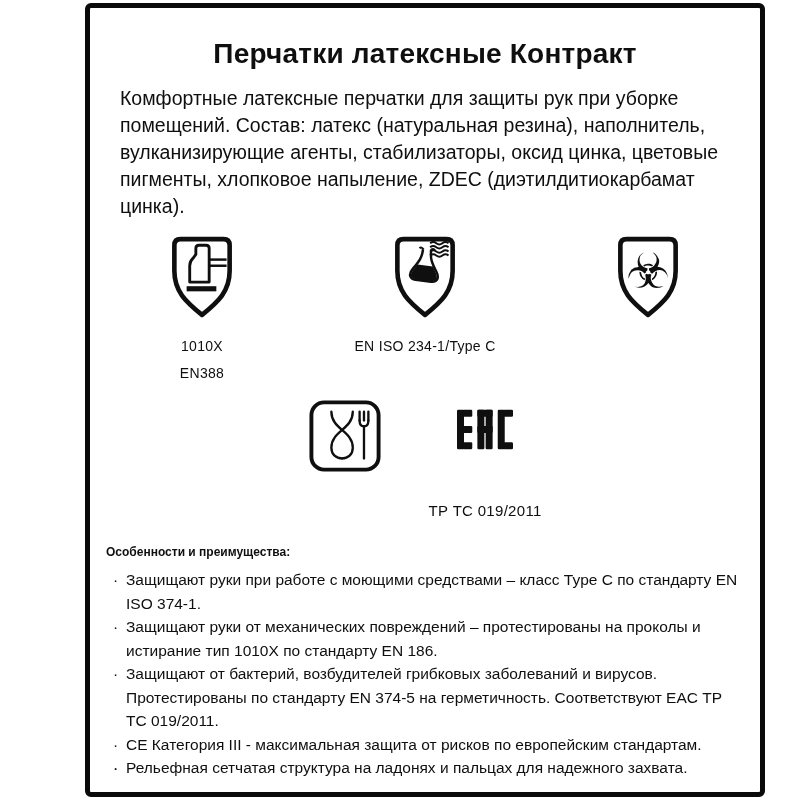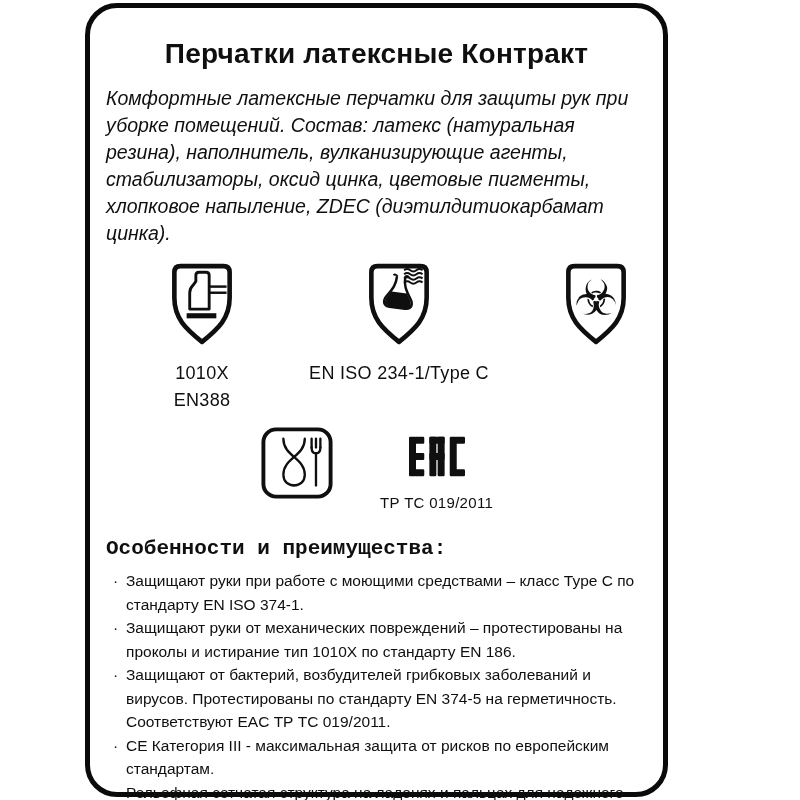--- a/index.html
+++ b/index.html
@@ -1,48 +1,48 @@
 <!DOCTYPE html>
 <html><head>
 <meta charset="utf-8">
 <style>
   html,body{margin:0;padding:0;background:#ffffff;}
   body{width:800px;height:800px;overflow:hidden;font-family:"Liberation Sans",sans-serif;color:#0f0f0f;}
   .card{
     box-sizing:border-box;
-    width:583px;height:794px;
+    width:680px;height:794px;
     margin:3px 0 0 85px;
     border:5px solid #0a0a0a;
-    border-radius:32px;
+    border-radius:6px;
     padding:22px 14px 0 14px;
     background:#ffffff;
   }
   .title{
     font-size:28px;font-weight:700;text-align:center;
     margin:8px 0 15px 0;letter-spacing:.2px;
   }
   .desc{
-    font-size:19.5px;line-height:27px;margin:0 2px;font-style:italic;
+    font-size:19.5px;line-height:27px;margin:0 16px;
   }
   .cert-row{
     display:flex;justify-content:space-between;align-items:flex-start;
     margin-top:14px;padding:0 8px;text-align:center;
   }
   .cert{display:flex;flex-direction:column;align-items:center;}
   .cert.c1{flex:0 0 180px;}
   .cert.c2{flex:0 0 214px;}
   .cert.c3{flex:0 0 180px;}
-  .cert-label{margin-top:13px;font-size:18px;line-height:27px;letter-spacing:.3px;}
+  .cert-label{margin-top:13px;font-size:14px;line-height:27px;letter-spacing:.3px;}
   .mark-row{
     display:flex;justify-content:center;align-items:flex-start;gap:46px;margin-top:12px;
   }
-  .eac-box{display:flex;flex-direction:column;align-items:center;}
+  .eac-box{display:flex;flex-direction:column;align-items:center;gap:35px;}
   .eac-label{font-size:15px;margin-top:7px;letter-spacing:.3px;}
   .features{margin-top:26px;padding:0 2px;}
-  .features h2{font-size:21px;font-weight:700;margin:0 0 9px 0;font-family:Liberation Mono, monospace;}
+  .features h2{font-size:12px;font-weight:700;margin:0 0 9px 0;}
   .features ul{list-style:none;margin:0;padding:0;font-size:15.5px;line-height:23.5px;}
   .features li{position:relative;padding-left:20px;}
   .features .dot{position:absolute;left:7px;top:0;}
   svg{display:block;}
 </style>
 </head>
 <body>
 
 <div class="card">
 

